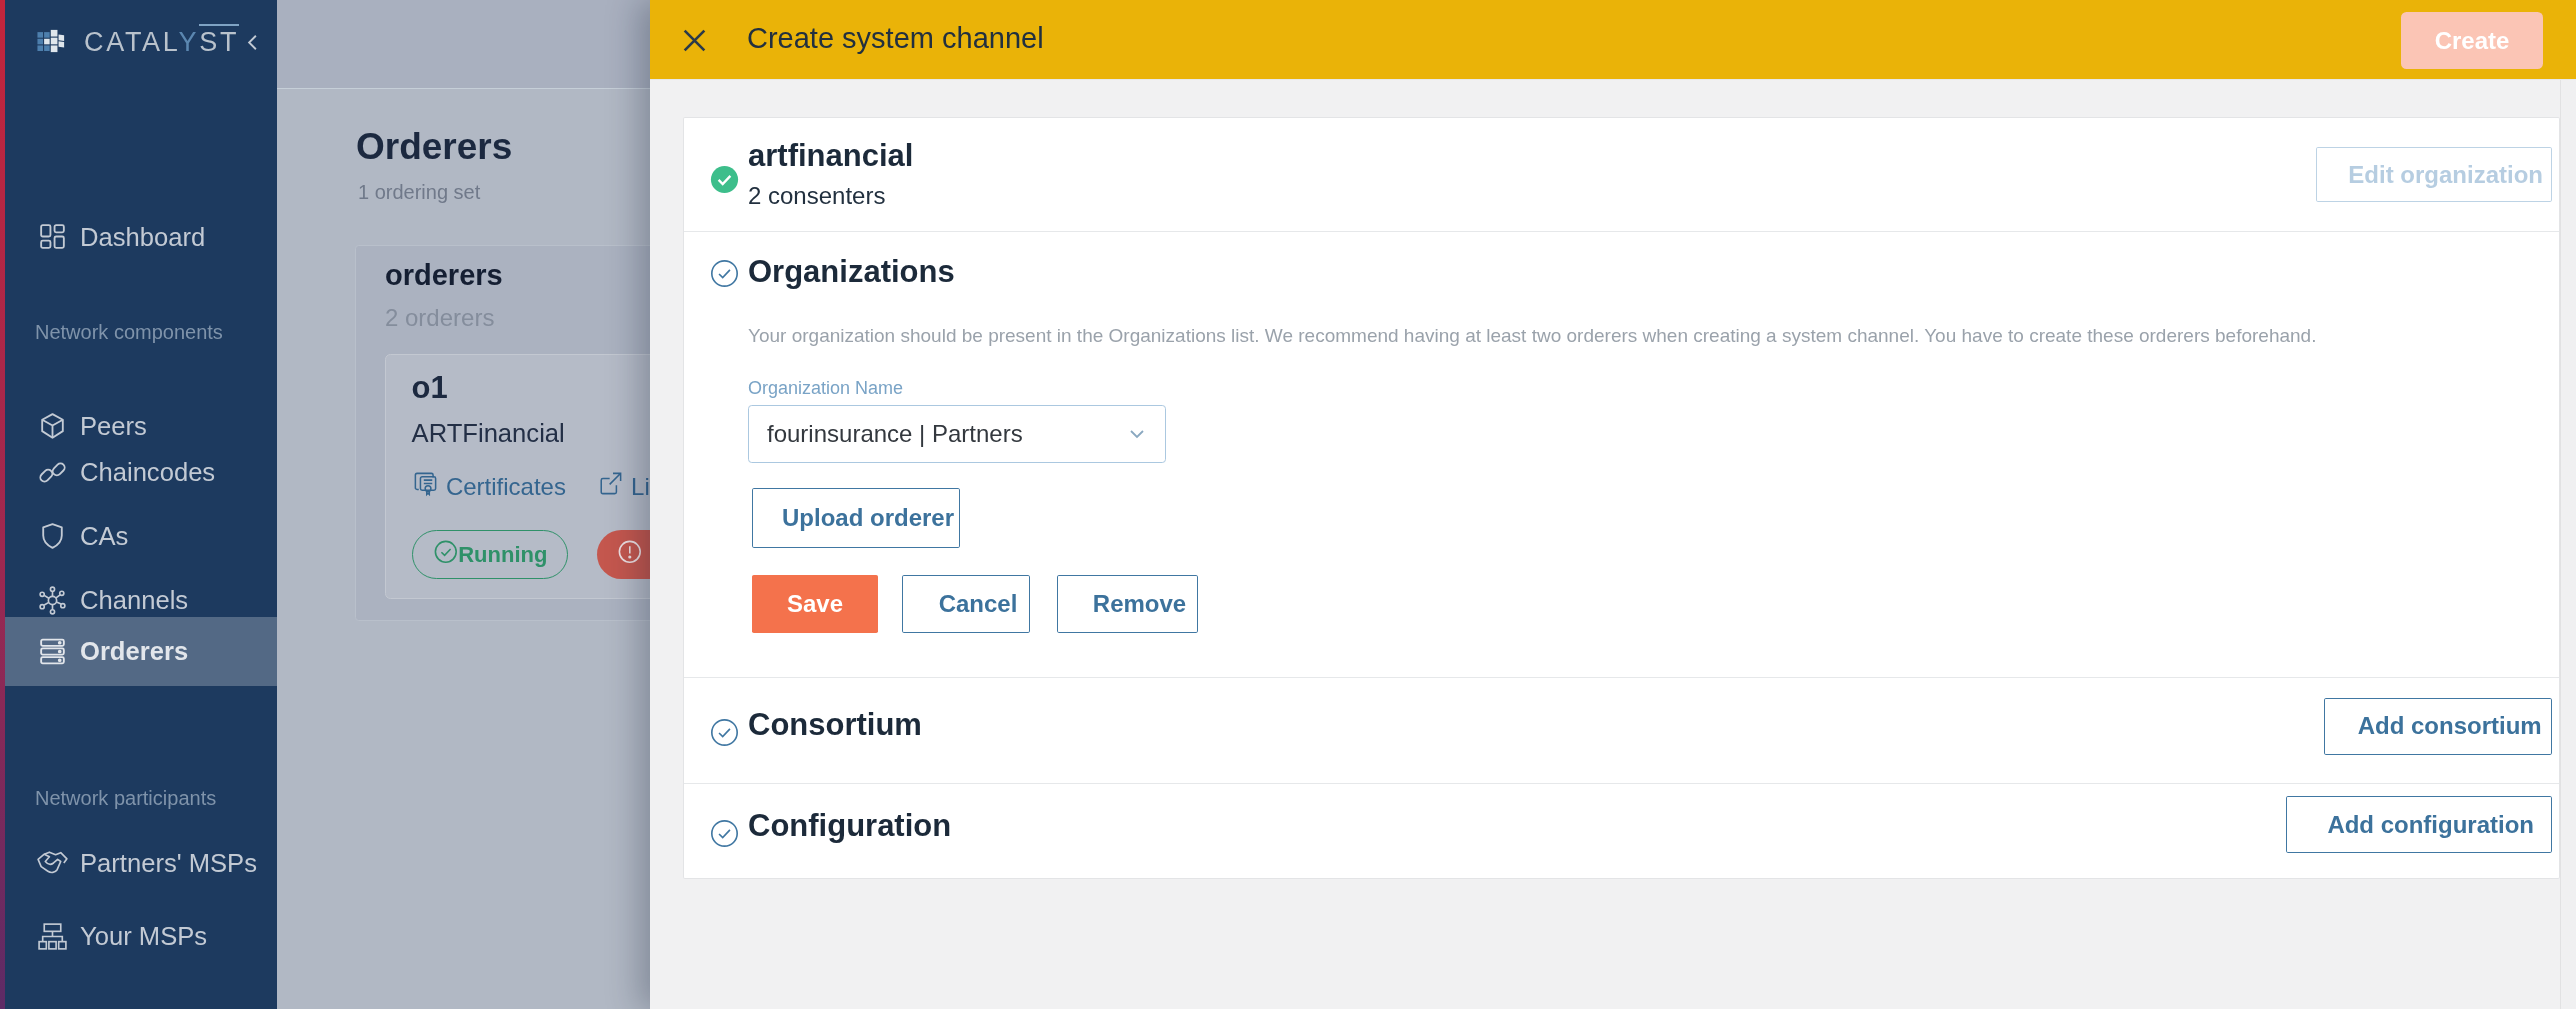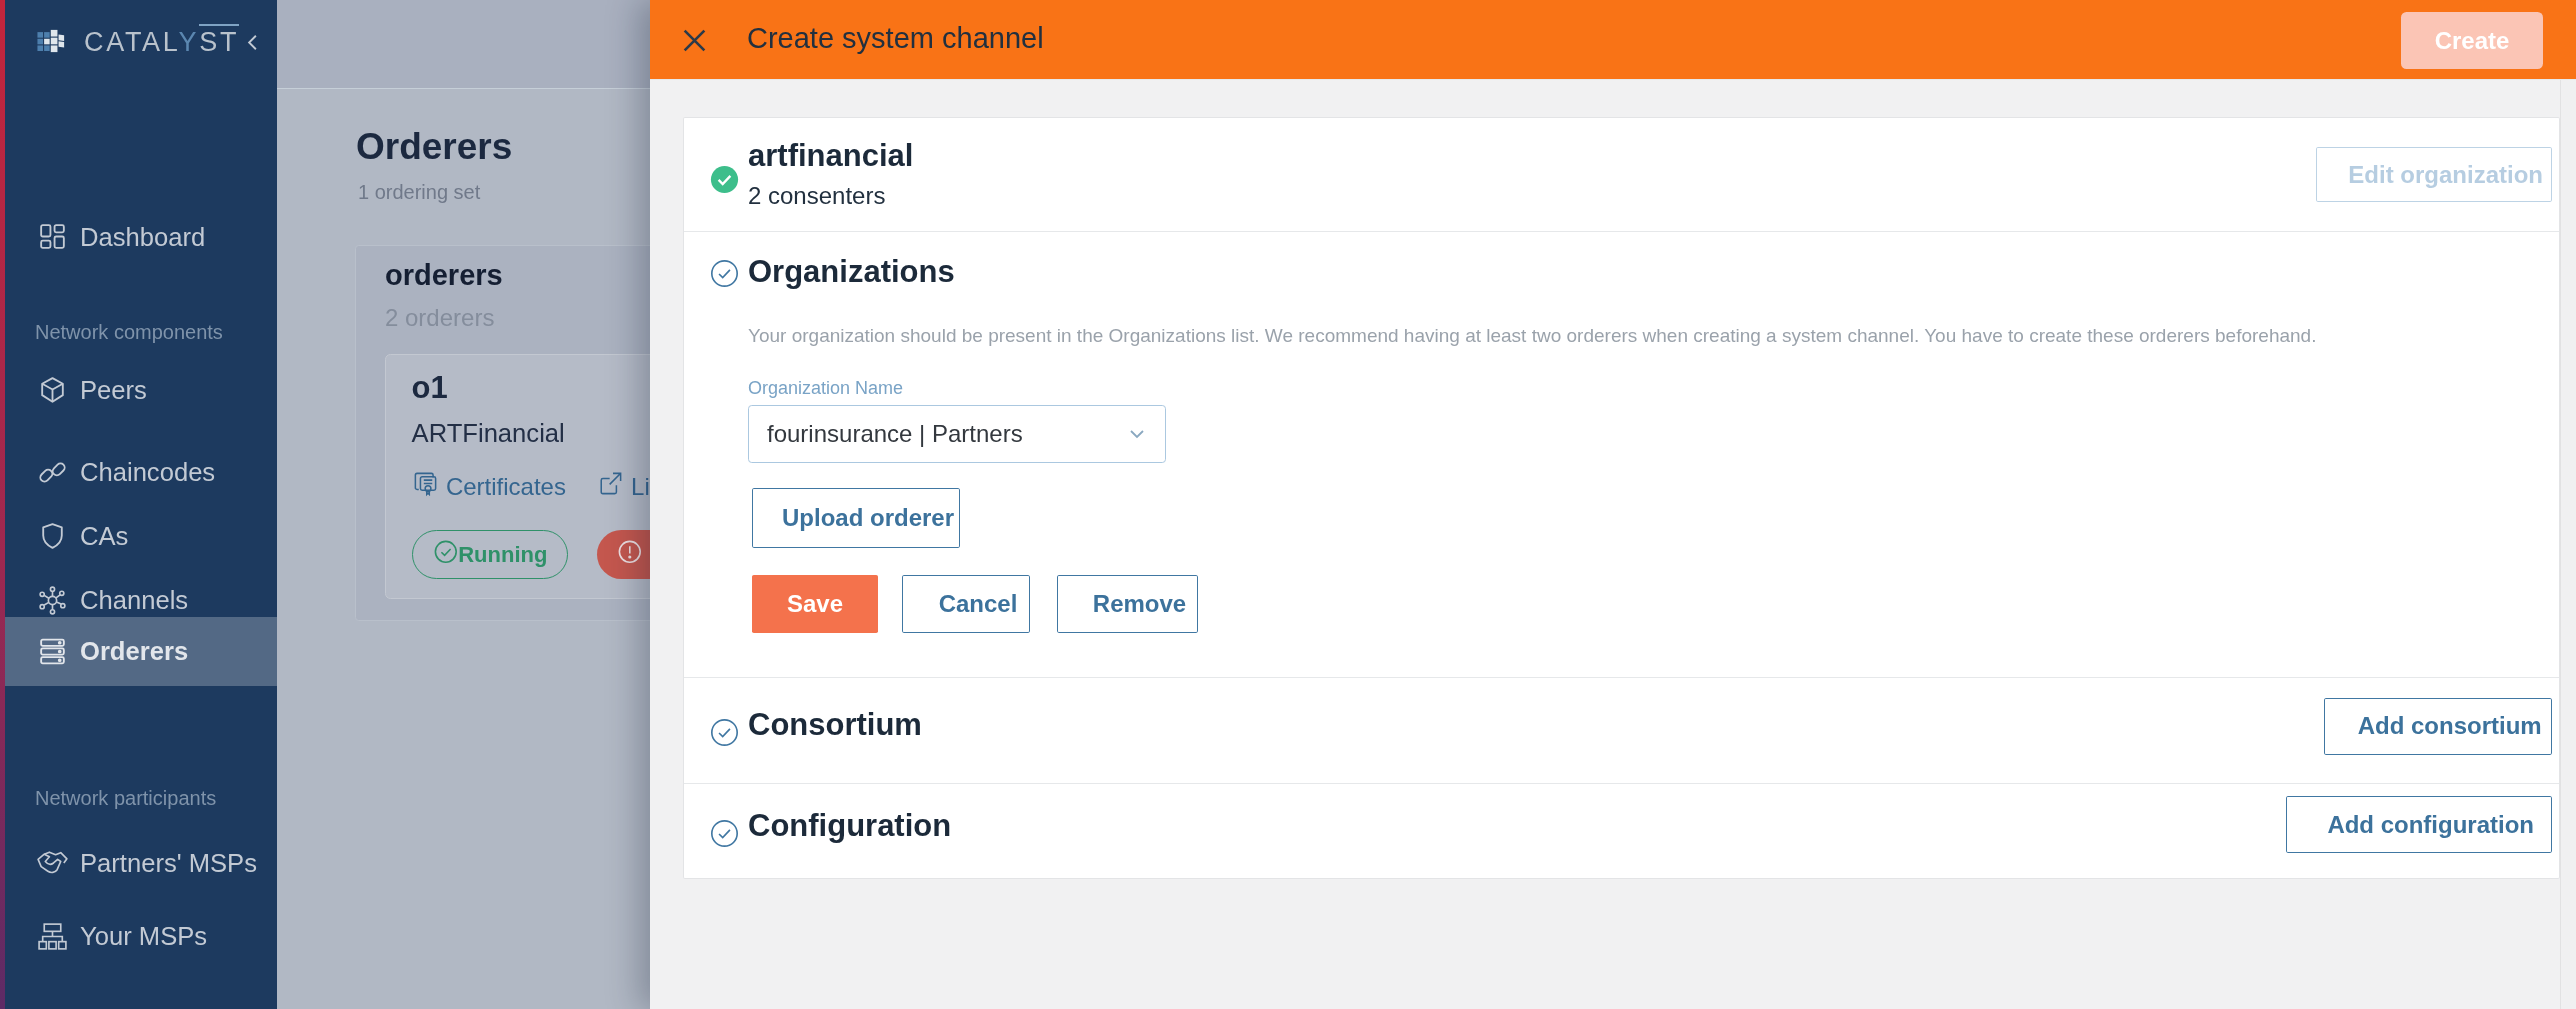--- a/index.html
+++ b/index.html
@@ -46,21 +46,21 @@
   .o1-link { display:flex; align-items:center; gap:7.3px; color:#34658f; font-size:24px; cursor:pointer; white-space:nowrap; }
   .o1-link + .o1-link { margin-left:18px; }
   .pills { position:absolute; left:25.6px; top:175px; display:flex; gap:29px; }
   .pill { height:49px; border-radius:25px; display:flex; align-items:center; gap:0; padding:0 20px; font-size:22px; font-weight:700; white-space:nowrap; }
   .pill.running { border:1.8px solid #2f9169; color:#2f9169; }
   .pill.warn { background:#c4574e; color:#e9e5e7; width:173px; }
 
   
   .drawer { position:absolute; left:650px; top:0; width:1926px; height:1010px; background:#f1f1f2; z-index:10;
     box-shadow:-11px 0 31px rgba(15,25,45,.28); }
-  .drawer-header { position:absolute; left:0; top:0; width:100%; height:80px; background:#f97316; border-bottom:0.9px solid #e7e9ea; }
+  .drawer-header { position:absolute; left:0; top:0; width:100%; height:80px; background:#eab308; border-bottom:0.9px solid #e7e9ea; }
   .close-btn { position:absolute; left:27px; top:23px; cursor:pointer; display:flex; }
   .drawer-title { position:absolute; left:97px; top:22px; font-size:29px; font-weight:500; color:#22303f; }
   .create-btn { position:absolute; right:33px; top:12px; width:142px; height:57px; background:#fbc5b5; border:none;
     border-radius:5.5px; color:#fff; font-size:24px; font-weight:700; font-family:inherit; cursor:default; }
 
   .card { position:absolute; left:33px; top:117px; width:1877px; background:#fff; border:0.9px solid #e3e4e6; border-radius:1.8px; }
   .divider { height:0.9px; background:#e6e8ea; }
   .section { position:relative; }
   .sec1 { height:113px; }
   .sec2 { height:445px; }
@@ -197,21 +197,21 @@
             <rect x="18" y="4" width="9" height="7" rx="1.5"></rect>
           <rect x="5" y="19" width="9" height="7" rx="1.5"></rect>
             <rect x="18" y="15" width="9" height="11" rx="1.5"></rect>
         </svg>
       </span>
       <span class="nlabel">Dashboard</span>
     </div>
 
     <div class="nav-section" style="top:321px;">Network components</div>
 
-    <div class="nav-item" style="top:356px;text-align:right;">
+    <div class="nav-item" style="top:392px;text-align:right;">
       <span class="nicon">
         <svg width="33" height="33" viewBox="0 0 32 32" fill="none" stroke="#c3cad4" stroke-width="1.8" stroke-linejoin="round">
           <path d="M6 9.5l10-5.5 10 5.5v11L16 27 6 20.5z"></path>
             <path d="M6 9.5l10 5.5 10-5.5M16 15v12"></path>
         </svg>
       </span>
       <span class="nlabel">Peers</span>
     </div>
 
     <div class="nav-item" style="top:502px;">

